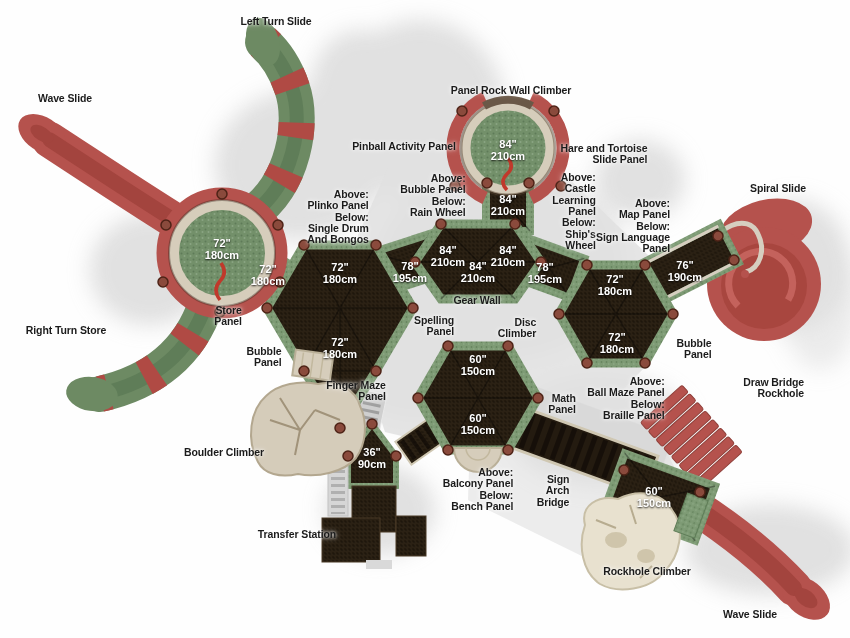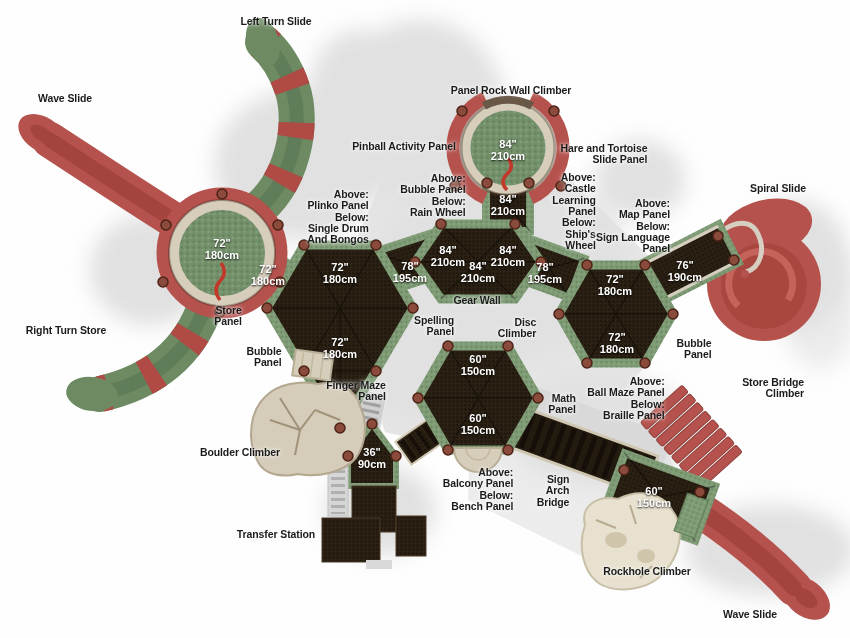--- a/index.html
+++ b/index.html
@@ -300,23 +300,23 @@
 <div class="lbl" style="left:517px;top:328px">Disc
 Climber</div>
 <div class="lbl" style="left:562px;top:404px">Math
 Panel</div>
 <div class="lbl" style="left:694px;top:349px">Bubble
 Panel</div>
 <div class="lbl" style="left:626px;top:399px">Above:
 Ball Maze Panel
 Below:
 Braille Panel</div>
-<div class="lbl" style="left:758px;top:388px">Store Bridge Climber</div>
-<div class="lbl" style="left:240px;top:453px">Boulder Climber</div>
-<div class="lbl" style="left:276px;top:535px">Transfer Station</div>
+<div class="lbl" style="left:758px;top:388px">Draw Bridge Rockhole</div>
+<div class="lbl" style="left:224px;top:453px">Boulder Climber</div>
+<div class="lbl" style="left:297px;top:535px">Transfer Station</div>
 <div class="lbl" style="left:478px;top:490px">Above:
 Balcony Panel
 Below:
 Bench Panel</div>
 <div class="lbl" style="left:553px;top:491px">Sign
 Arch
 Bridge</div>
 <div class="lbl" style="left:647px;top:572px">Rockhole Climber</div>
 <div class="lbl" style="left:750px;top:615px">Wave Slide</div>
 

